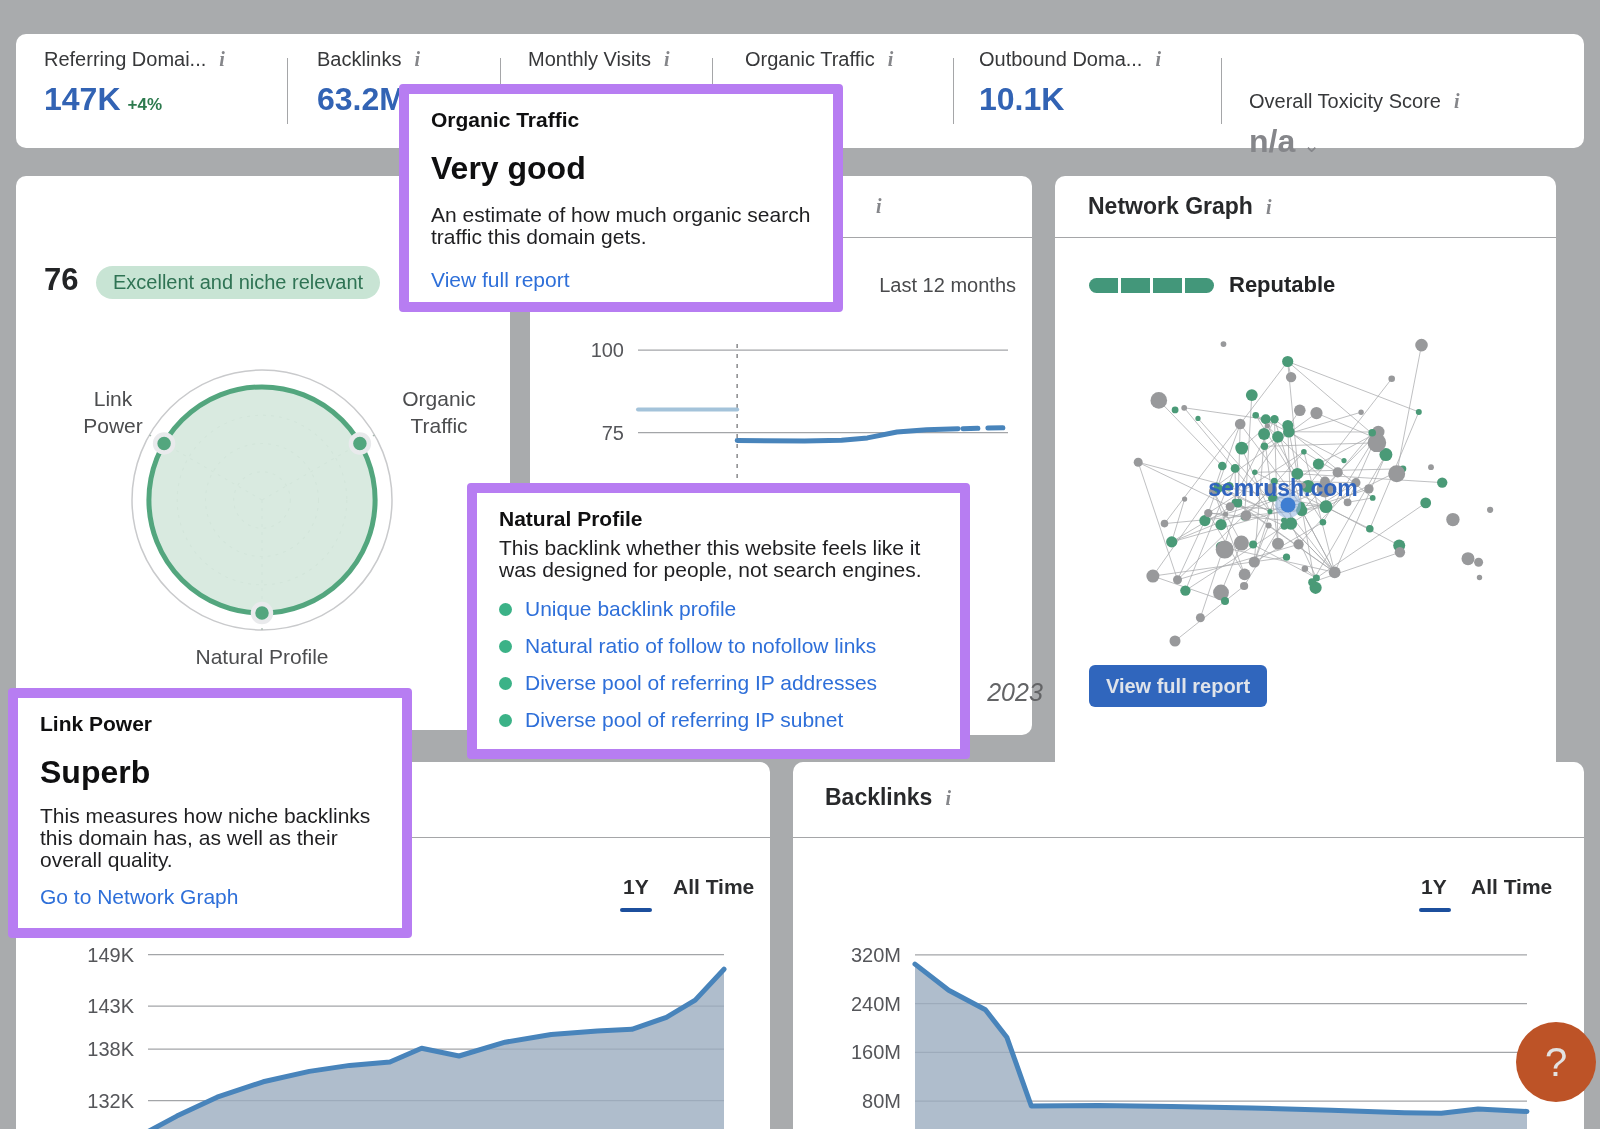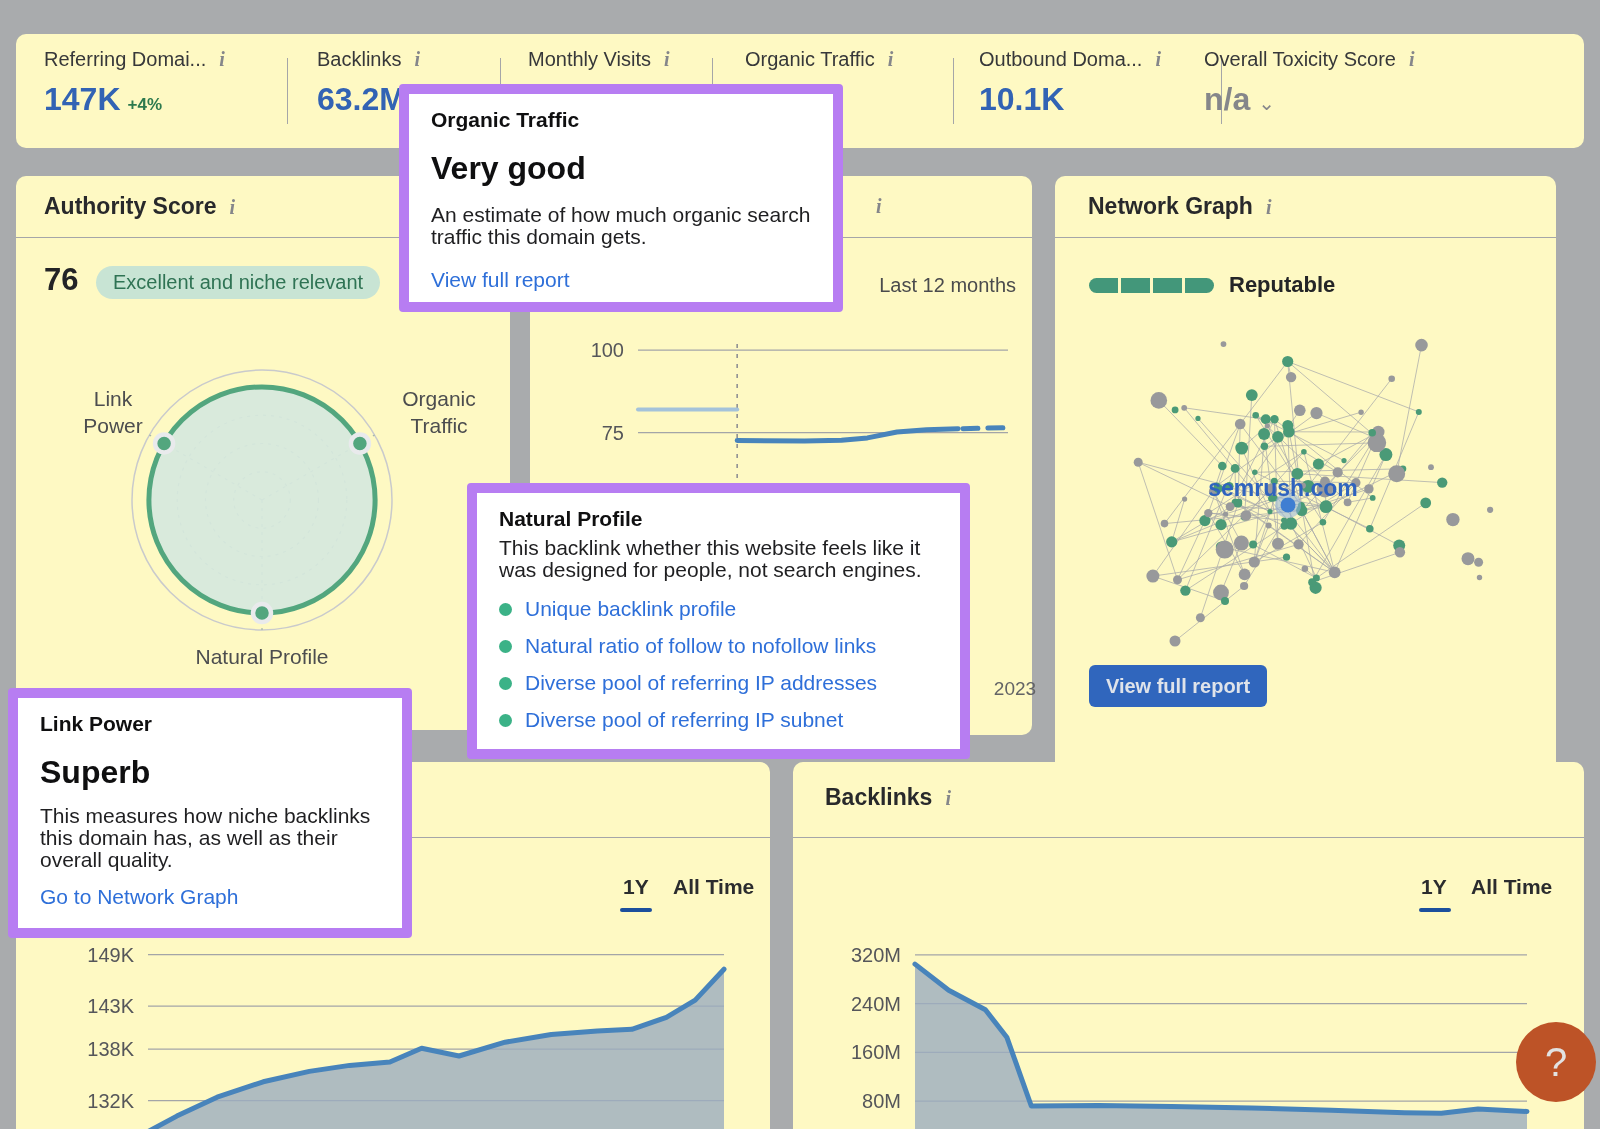--- a/index.html
+++ b/index.html
@@ -1,40 +1,40 @@
 <!DOCTYPE html>
 <html><head>
 <meta charset="utf-8">
 <style>
   html,body{margin:0;padding:0;background:#8f9193;}
   *{box-sizing:border-box;}
   .stage{position:relative;width:1600px;height:1129px;background:#a9abad;overflow:hidden;
          font-family:"Liberation Sans",sans-serif;color:#232426;}
-  .card{position:absolute;background:#fef9c3;border-radius:10px;}
+  .card{position:absolute;background:#ffffff;border-radius:10px;}
   .card-header{position:absolute;left:0;top:0;width:100%;border-bottom:1px solid #a5a6a8;}
   .card-title{font-size:23px;font-weight:bold;color:#28292b;}
   .info{display:inline-block;margin-left:13px;font-family:"Liberation Serif",serif;
         font-style:italic;font-weight:bold;font-size:20px;color:#85868a;}
   
   .metric{position:absolute;top:14px;}
   .metric-label{font-size:20px;color:#37383a;white-space:nowrap;}
   .metric-value{margin-top:10px;font-size:32px;font-weight:bold;color:#3263b4;white-space:nowrap;}
   .metric-delta{font-size:17px;font-weight:bold;color:#2d7a4e;margin-left:7px;}
   .metric-muted{color:#85868a;}
   .vdiv{position:absolute;top:24px;width:1px;height:66px;background:#a5a6a8;}
   .chev{font-size:20px;color:#85868a;margin-left:8px;font-weight:normal;}
   
   .badge{position:absolute;display:inline-block;background:#c8e4d4;color:#2f7354;
          font-size:20px;padding:5px 17px;border-radius:17px;white-space:nowrap;}
   .radar-label{position:absolute;font-size:21px;color:#4c4d4f;text-align:center;line-height:27px;}
   
   .tab{position:absolute;font-size:21px;font-weight:bold;color:#2b2c2e;}
   .tab-underline{position:absolute;height:4px;background:#1c4f9d;border-radius:2px;}
   .range-label{position:absolute;font-size:20px;color:#4a4b4d;}
-  .x-label{position:absolute;font-size:19px;color:#636466;text-align:center;}
+  .x-label{position:absolute;font-size:25px;color:#636466;text-align:center;font-style:italic;}
   
   .rating-row{position:absolute;display:flex;align-items:center;}
   .rating-bar{display:flex;gap:3px;border-radius:8px;overflow:hidden;}
   .rating-seg{width:29px;height:15px;background:#43977a;}
   .rating-label{margin-left:15px;font-size:22px;font-weight:bold;color:#242527;}
   .btn{position:absolute;background:#3066bd;color:#dfe3ea;font-size:20px;font-weight:bold;
        border:none;border-radius:6px;width:178px;height:42px;display:flex;
        align-items:center;justify-content:center;cursor:pointer;}
   
   .tooltip{position:absolute;background:#fff;border:10px solid #b77df2;border-radius:4px;
@@ -75,30 +75,27 @@
     <div class="vdiv" style="left:696px;"></div>
     <div class="metric" style="left:729px;">
       <div class="metric-label"><span>Organic Traffic</span><span class="info">i</span></div>
     </div>
     <div class="vdiv" style="left:937px;"></div>
     <div class="metric" style="left:963px;">
       <div class="metric-label"><span>Outbound Doma...</span><span class="info">i</span></div>
       <div class="metric-value">10.1K</div>
     </div>
     <div class="vdiv" style="left:1205px;"></div>
-    <div class="metric" style="left:1188px;">
+    <div class="metric" style="left:1233px;margin-top:42px;">
       <div class="metric-label"><span>Overall Toxicity Score</span><span class="info">i</span></div>
       <div class="metric-value metric-muted"><span>n/a</span><span class="chev">⌄</span></div>
     </div>
   </div>
 
   <div class="card" style="left:16px;top:176px;width:494px;height:554px;">
-    <div class="card-header" style="height:62px;padding:17px 0 0 28px;">
-      <span class="card-title">Authority Score</span><span class="info">i</span>
-    </div>
     <div style="position:absolute;left:28px;top:86px;font-size:31px;font-weight:bold;color:#232426;">76</div>
     <div class="badge" style="left:80px;top:90px;">Excellent and niche relevant</div>
     <svg id="radar-svg" style="left:0;top:154px;" width="494" height="310">
         <circle cx="246" cy="170" r="130" fill="none" stroke="#c9cacc" stroke-width="1.5"></circle>
         <circle cx="246" cy="170" r="28.3" fill="none" stroke="#a3b5ab" stroke-width="1.2" stroke-dasharray="3,5"></circle>
         <circle cx="246" cy="170" r="56.5" fill="none" stroke="#a3b5ab" stroke-width="1.2" stroke-dasharray="3,5"></circle>
         <circle cx="246" cy="170" r="84.8" fill="none" stroke="#a3b5ab" stroke-width="1.2" stroke-dasharray="3,5"></circle>
         <circle cx="246" cy="170" r="113.1" fill="none" stroke="#a3b5ab" stroke-width="1.2" stroke-dasharray="3,5"></circle>
         <line x1="246" y1="170" x2="133.4" y2="105.0" stroke="#a3b5ab" stroke-width="1.2" stroke-dasharray="3,5"></line>
         <line x1="246" y1="170" x2="358.6" y2="105.0" stroke="#a3b5ab" stroke-width="1.2" stroke-dasharray="3,5"></line>

